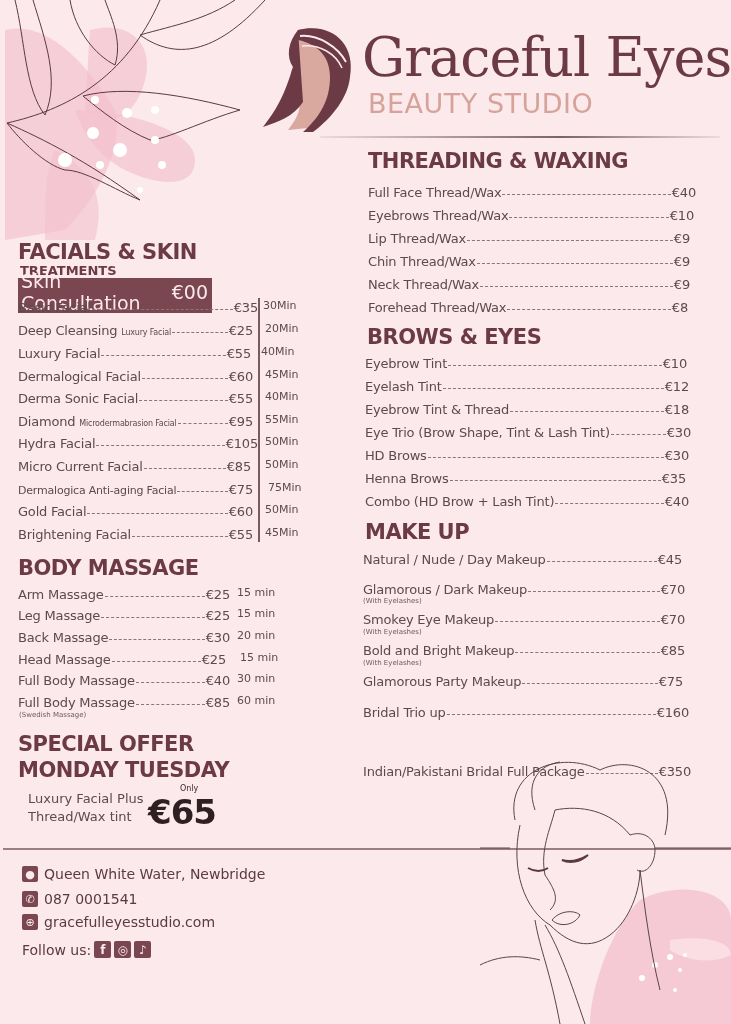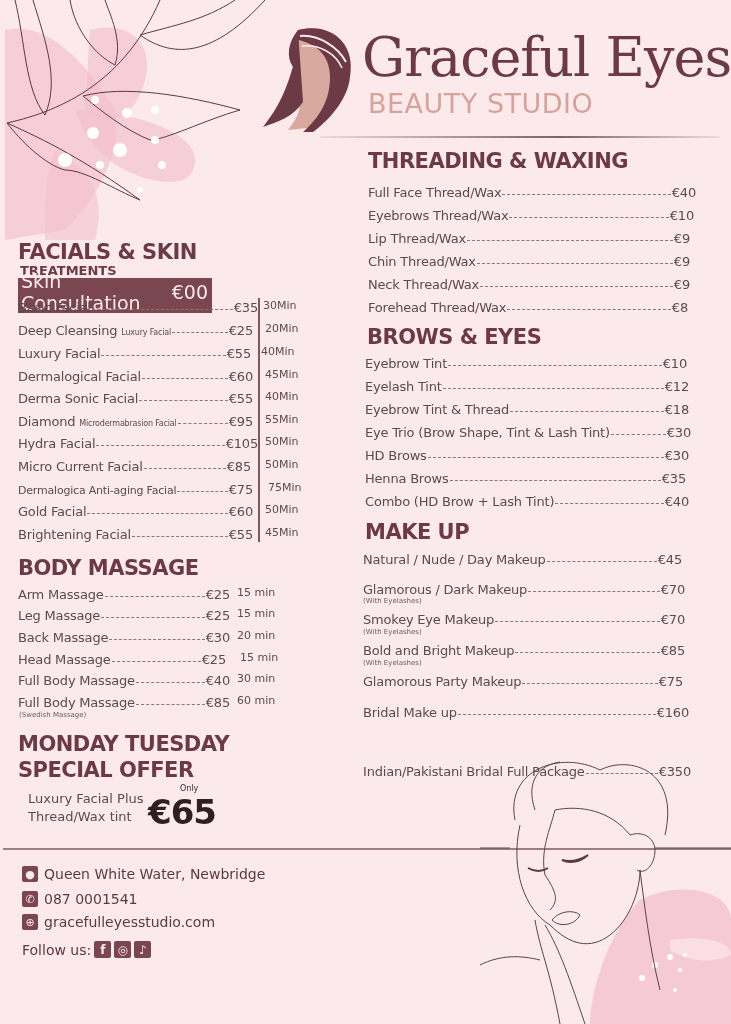--- a/index.html
+++ b/index.html
@@ -240,22 +240,22 @@
 
 <div class="row" style="left:18px;top:694px;width:212px;">
   <span class="name">Full Body Massage</span>
     <span class="dots"></span>
     <span class="price">€85</span>
 </div>
 <div class="dur" style="left:237px;top:694px;">60 min</div>
 <div class="note" style="left:19px;top:711px;">(Swedish Massage)</div>
 
 <div class="abs h-section h-big" style="left:18px;top:731px;line-height:26px;">
+  <div>SPECIAL OFFER</div>
   <div>MONDAY TUESDAY</div>
-  <div>SPECIAL OFFER</div>
 </div>
 <div class="abs offer-text" style="left:28px;top:790px;">
   <div>Luxury Facial Plus</div>
   <div>Thread/Wax tint</div>
 </div>
 <div class="abs offer-only" style="left:180px;top:784px;">Only</div>
 <div class="abs offer-price" style="left:148px;top:792px;">€65</div>
 
 <div class="abs h-section h-big" style="left:368px;top:149px;">THREADING &amp; WAXING</div>
 
@@ -352,21 +352,21 @@
     <span class="dots"></span>
     <span class="price">€85</span>
   </div>
 <div class="note" style="left:363px;top:659px;">(With Eyelashes)</div>
 <div class="row" style="left:363px;top:673px;width:320px;">
     <span class="name">Glamorous Party Makeup</span>
     <span class="dots"></span>
     <span class="price">€75</span>
   </div>
 <div class="row" style="left:363px;top:704px;width:326px;">
-    <span class="name">Bridal Make up</span>
+    <span class="name">Bridal Trio up</span>
     <span class="dots"></span>
     <span class="price">€160</span>
   </div>
 <div class="row" style="left:363px;top:763px;width:328px;">
     <span class="name">Indian/Pakistani Bridal Full Package</span>
     <span class="dots"></span>
     <span class="price">€350</span>
   </div>
 
 <div class="hr" style="left:3px;top:848px;width:728px;"></div>

